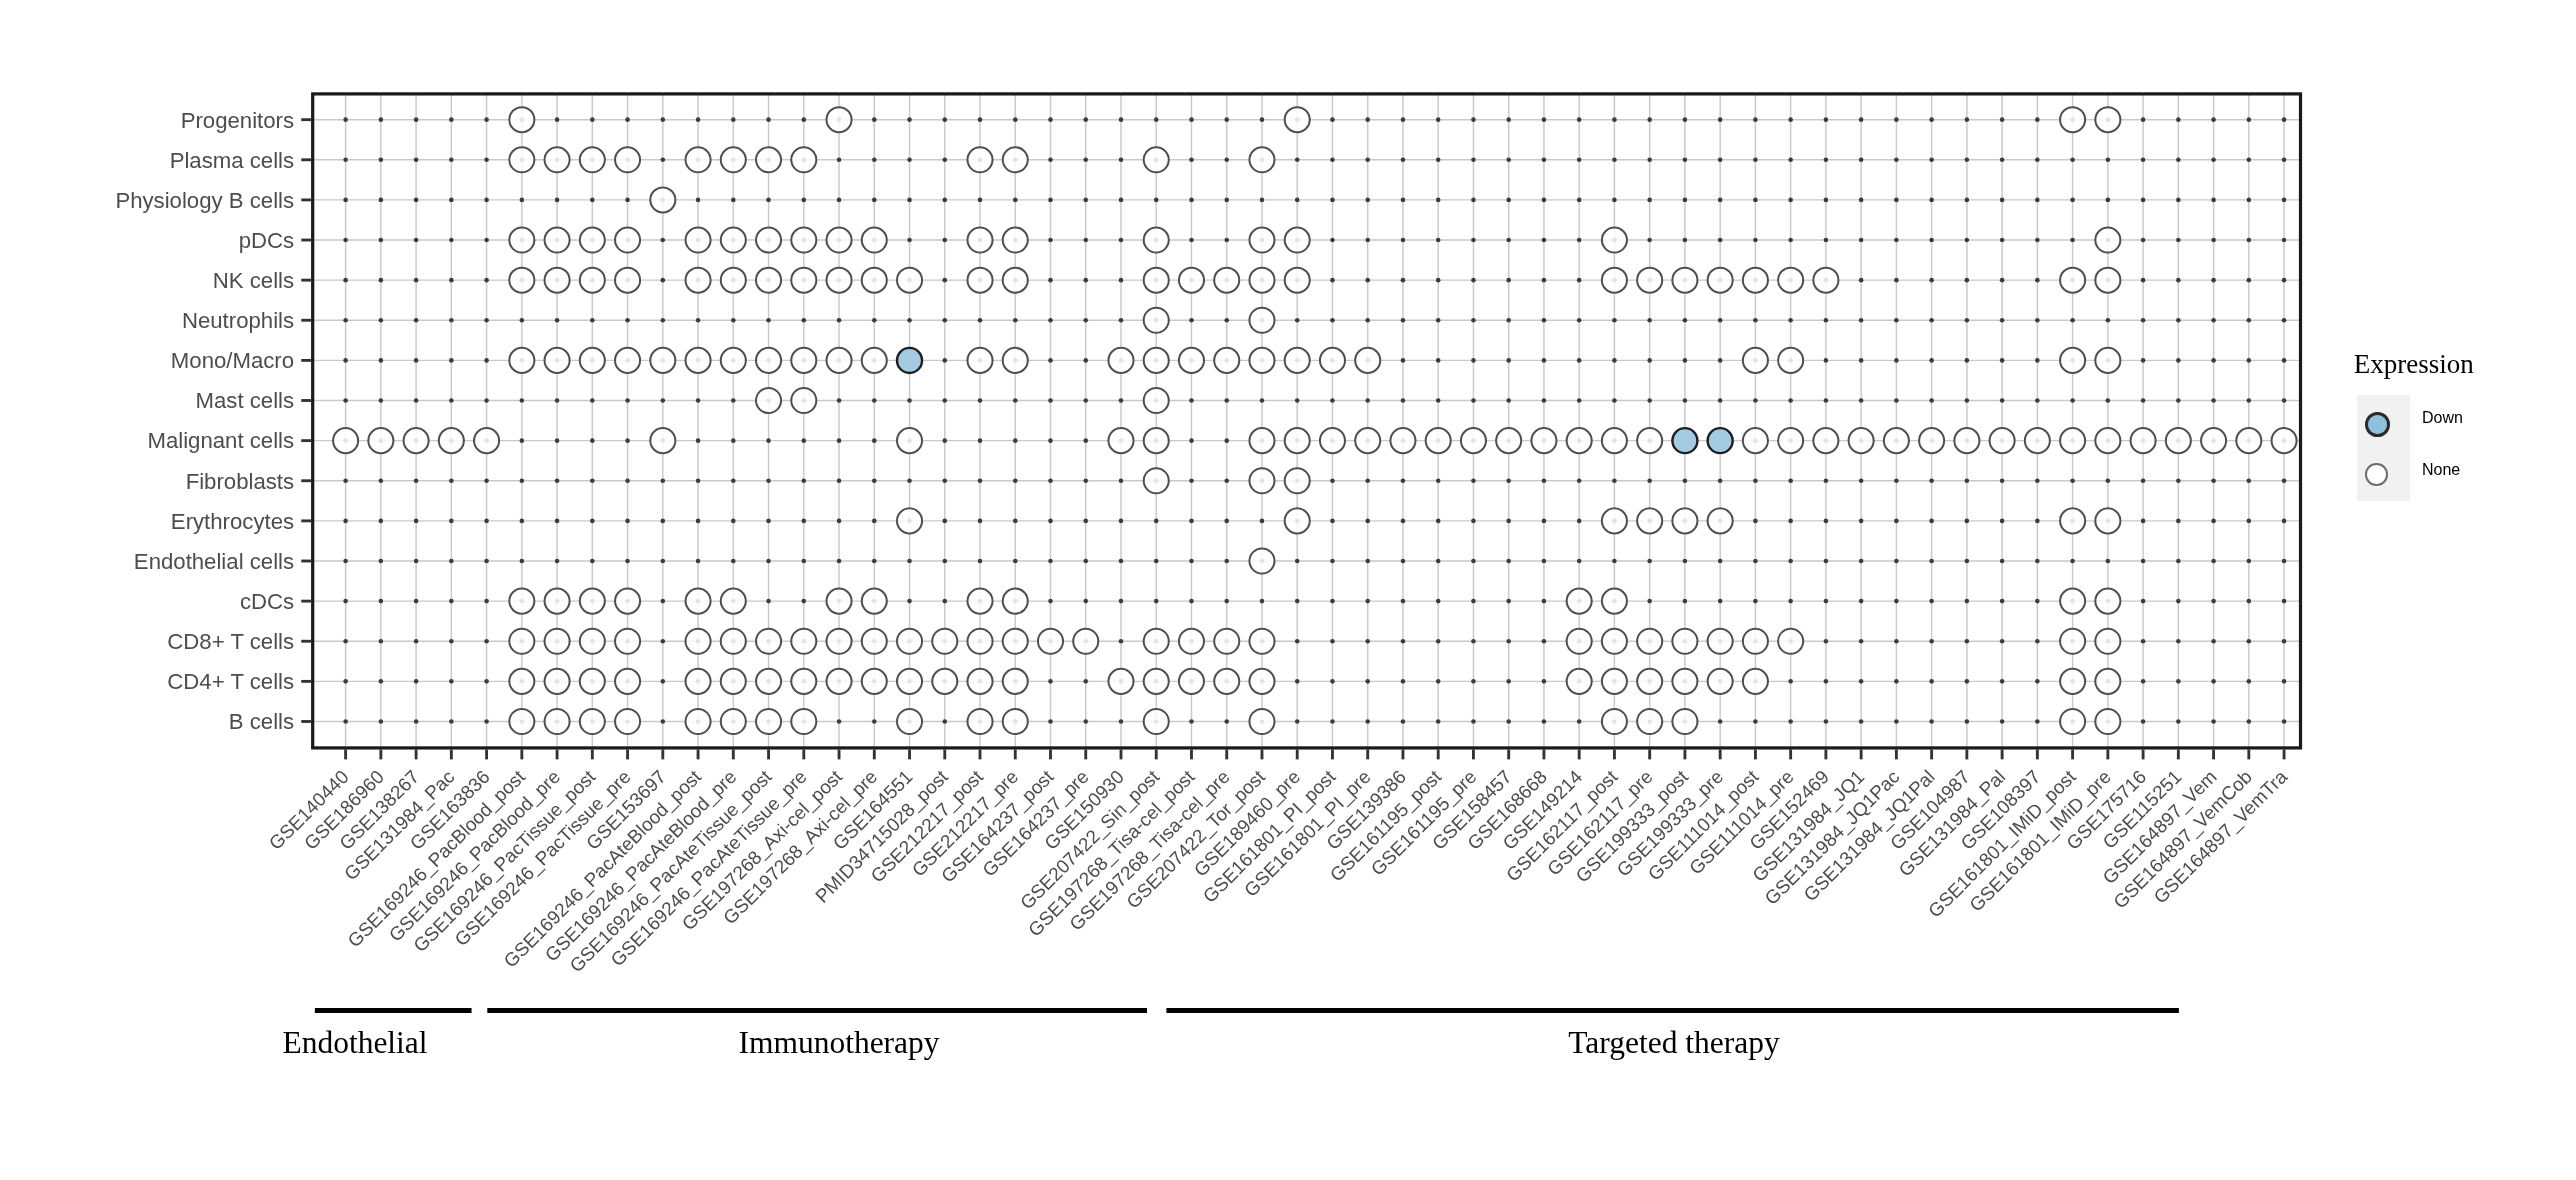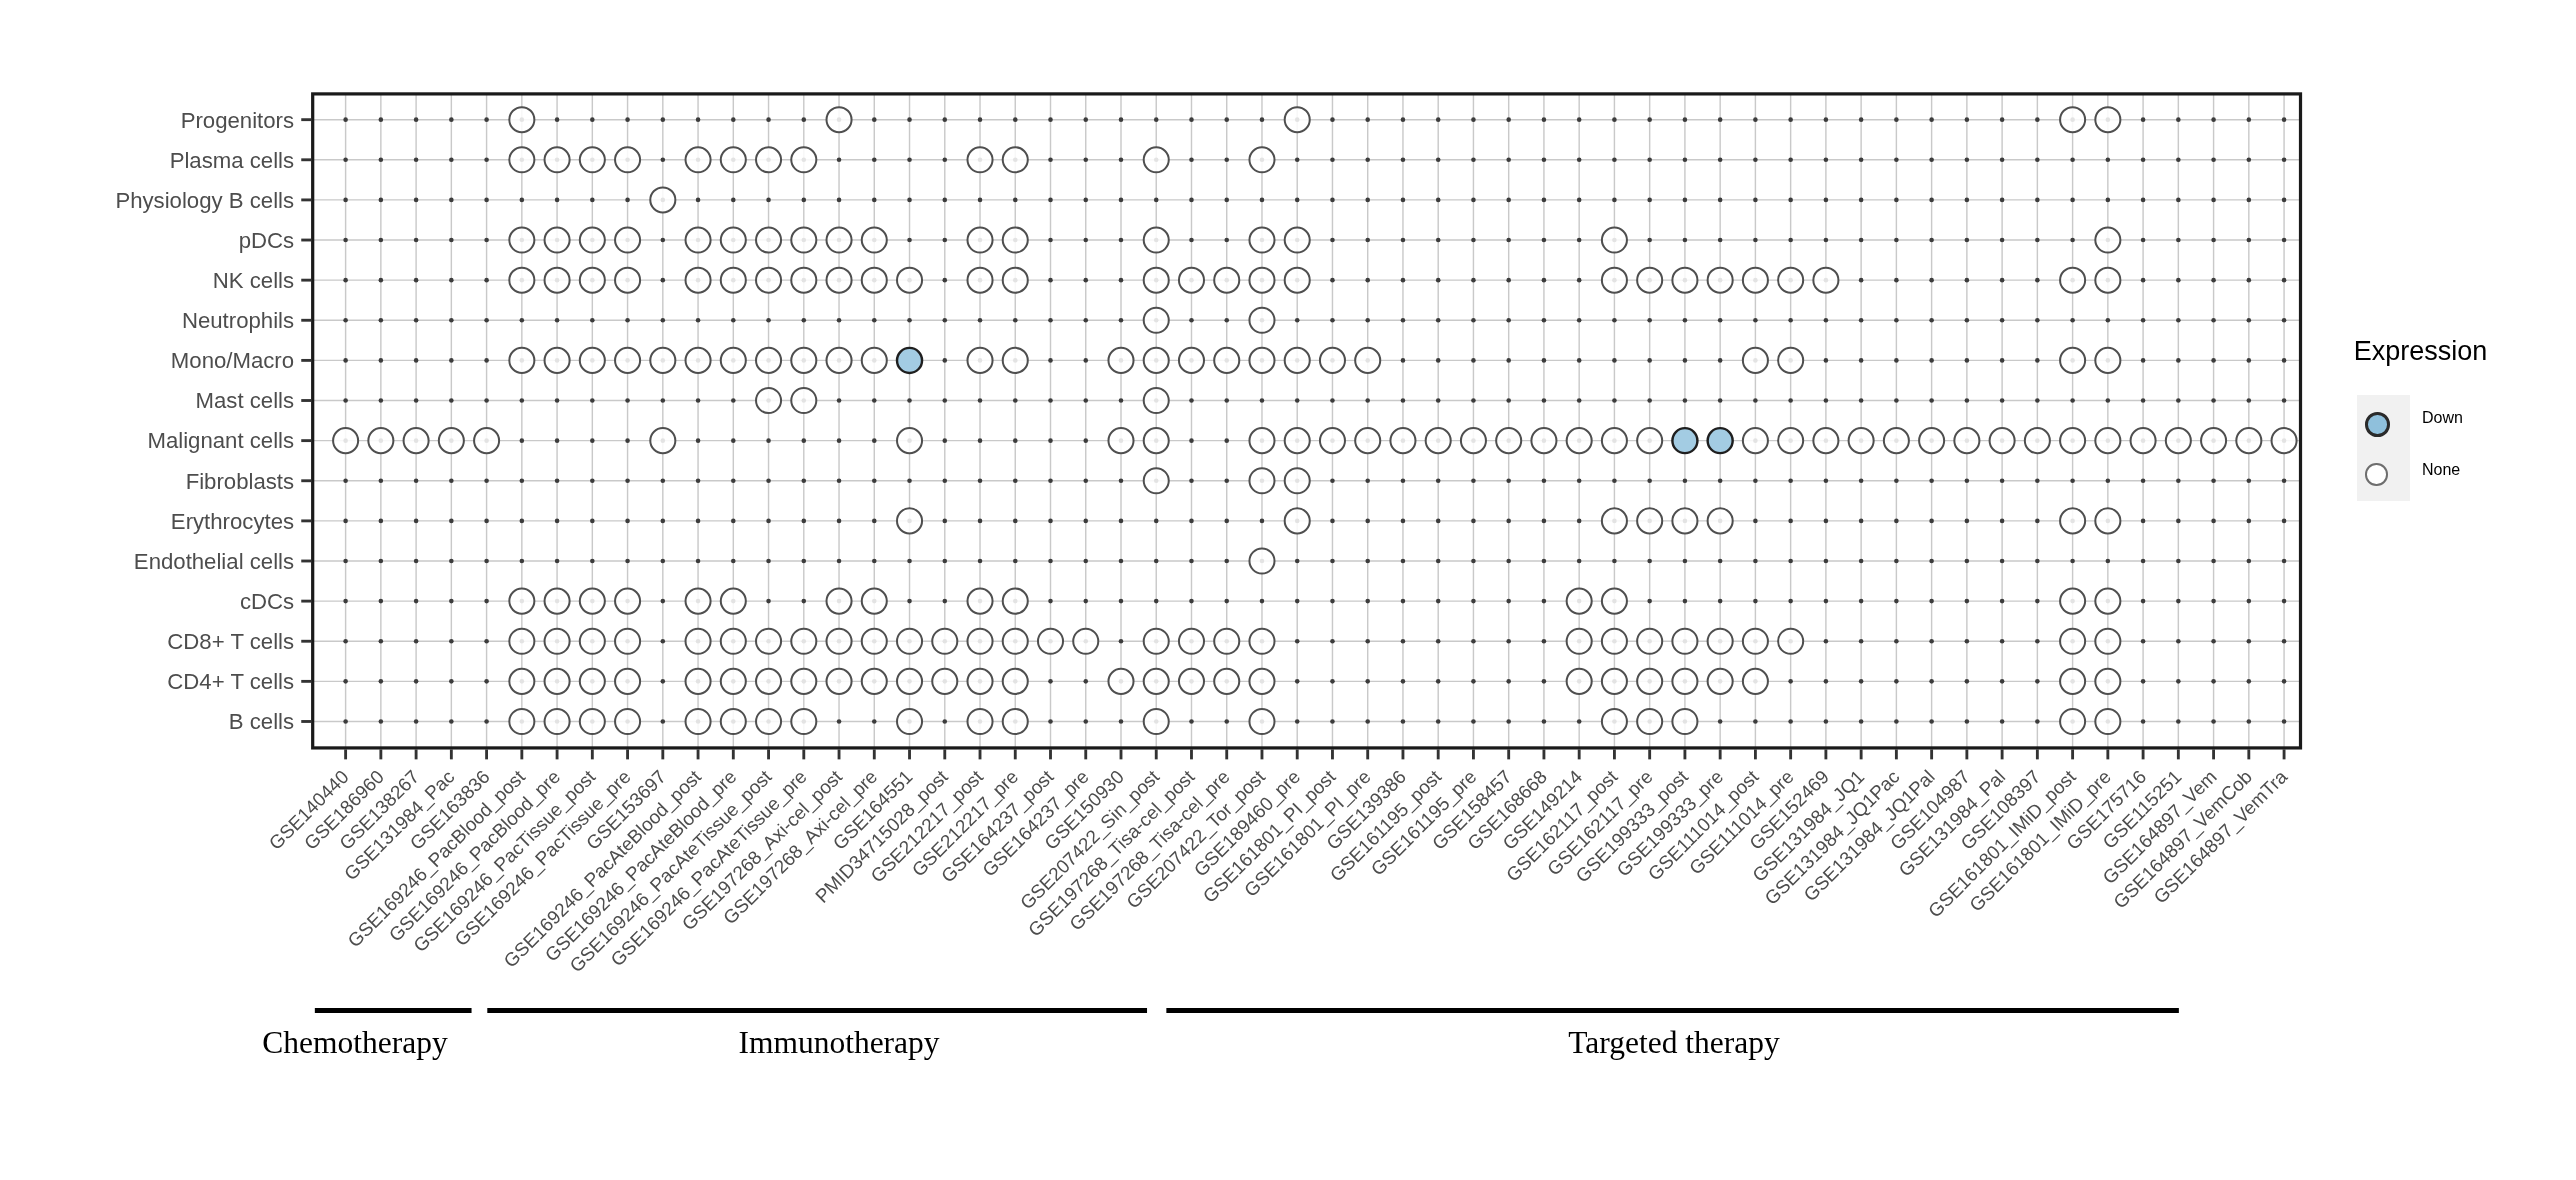--- a/index.html
+++ b/index.html
@@ -2,21 +2,21 @@
 <html style="font-size:11.4px"><head>
 <meta charset="utf-8">
 <style>
   html,body{margin:0;padding:0;width:2576px;height:1181px;background:#ffffff;overflow:hidden;}
   body{font-family:"Liberation Sans", sans-serif;position:relative;}
   #page{position:absolute;left:0;top:0;width:2576px;height:1181px;background:#fff;}
   #chart-holder{position:absolute;left:0;top:0;width:2576px;height:885px;}
   #plot-title{position:absolute;left:313px;top:37px;font-size:33px;color:#000;letter-spacing:0.4px;}
   
   #legend{position:absolute;left:2348px;top:336px;width:215px;}
-  #legend-title{position:absolute;left:5.7px;top:0;font-size:27px;color:#000;}
+  #legend-title{position:absolute;left:5.7px;top:13px;font-size:27px;color:#000;font-family:Liberation Serif, serif;}
   #legend-keybox{position:absolute;left:8.6px;top:59px;width:53px;height:106px;background:#f1f1f1;}
   .legend-key{position:absolute;left:17px;width:18.6px;height:18.6px;border-radius:50%;}
   #legend-key-down{top:76px;background:#8fc0dc;border:3.6px solid #2a2a2a;}
   #legend-key-none{top:127px;background:#ffffff;border:2.9px solid #6e6e6e;}
   .legend-label{position:absolute;left:74px;font-size:16px;color:#000;}
   #legend-label-down{top:73px;}
   #legend-label-none{top:125px;}
   
   .group-label{position:absolute;top:1025px;transform:translateX(-50%);font-family:"Liberation Serif", serif;font-size:31.5px;color:#000;white-space:nowrap;}
 </style>
@@ -1394,18 +1394,18 @@
 
   <div id="legend">
     <div id="legend-title">Expression</div>
     <div id="legend-keybox"></div>
     <div id="legend-key-down" class="legend-key"></div>
     <div id="legend-key-none" class="legend-key"></div>
     <div id="legend-label-down" class="legend-label">Down</div>
     <div id="legend-label-none" class="legend-label">None</div>
   </div>
 
-  <div class="group-label" style="left:355px;">Chemotherapy</div>
+  <div class="group-label" style="left:355px;">Endothelial</div>
   <div class="group-label" style="left:839px;">Immunotherapy</div>
   <div class="group-label" style="left:1674px;">Targeted therapy</div>
 
 </div>
 
 
 </body></html>

